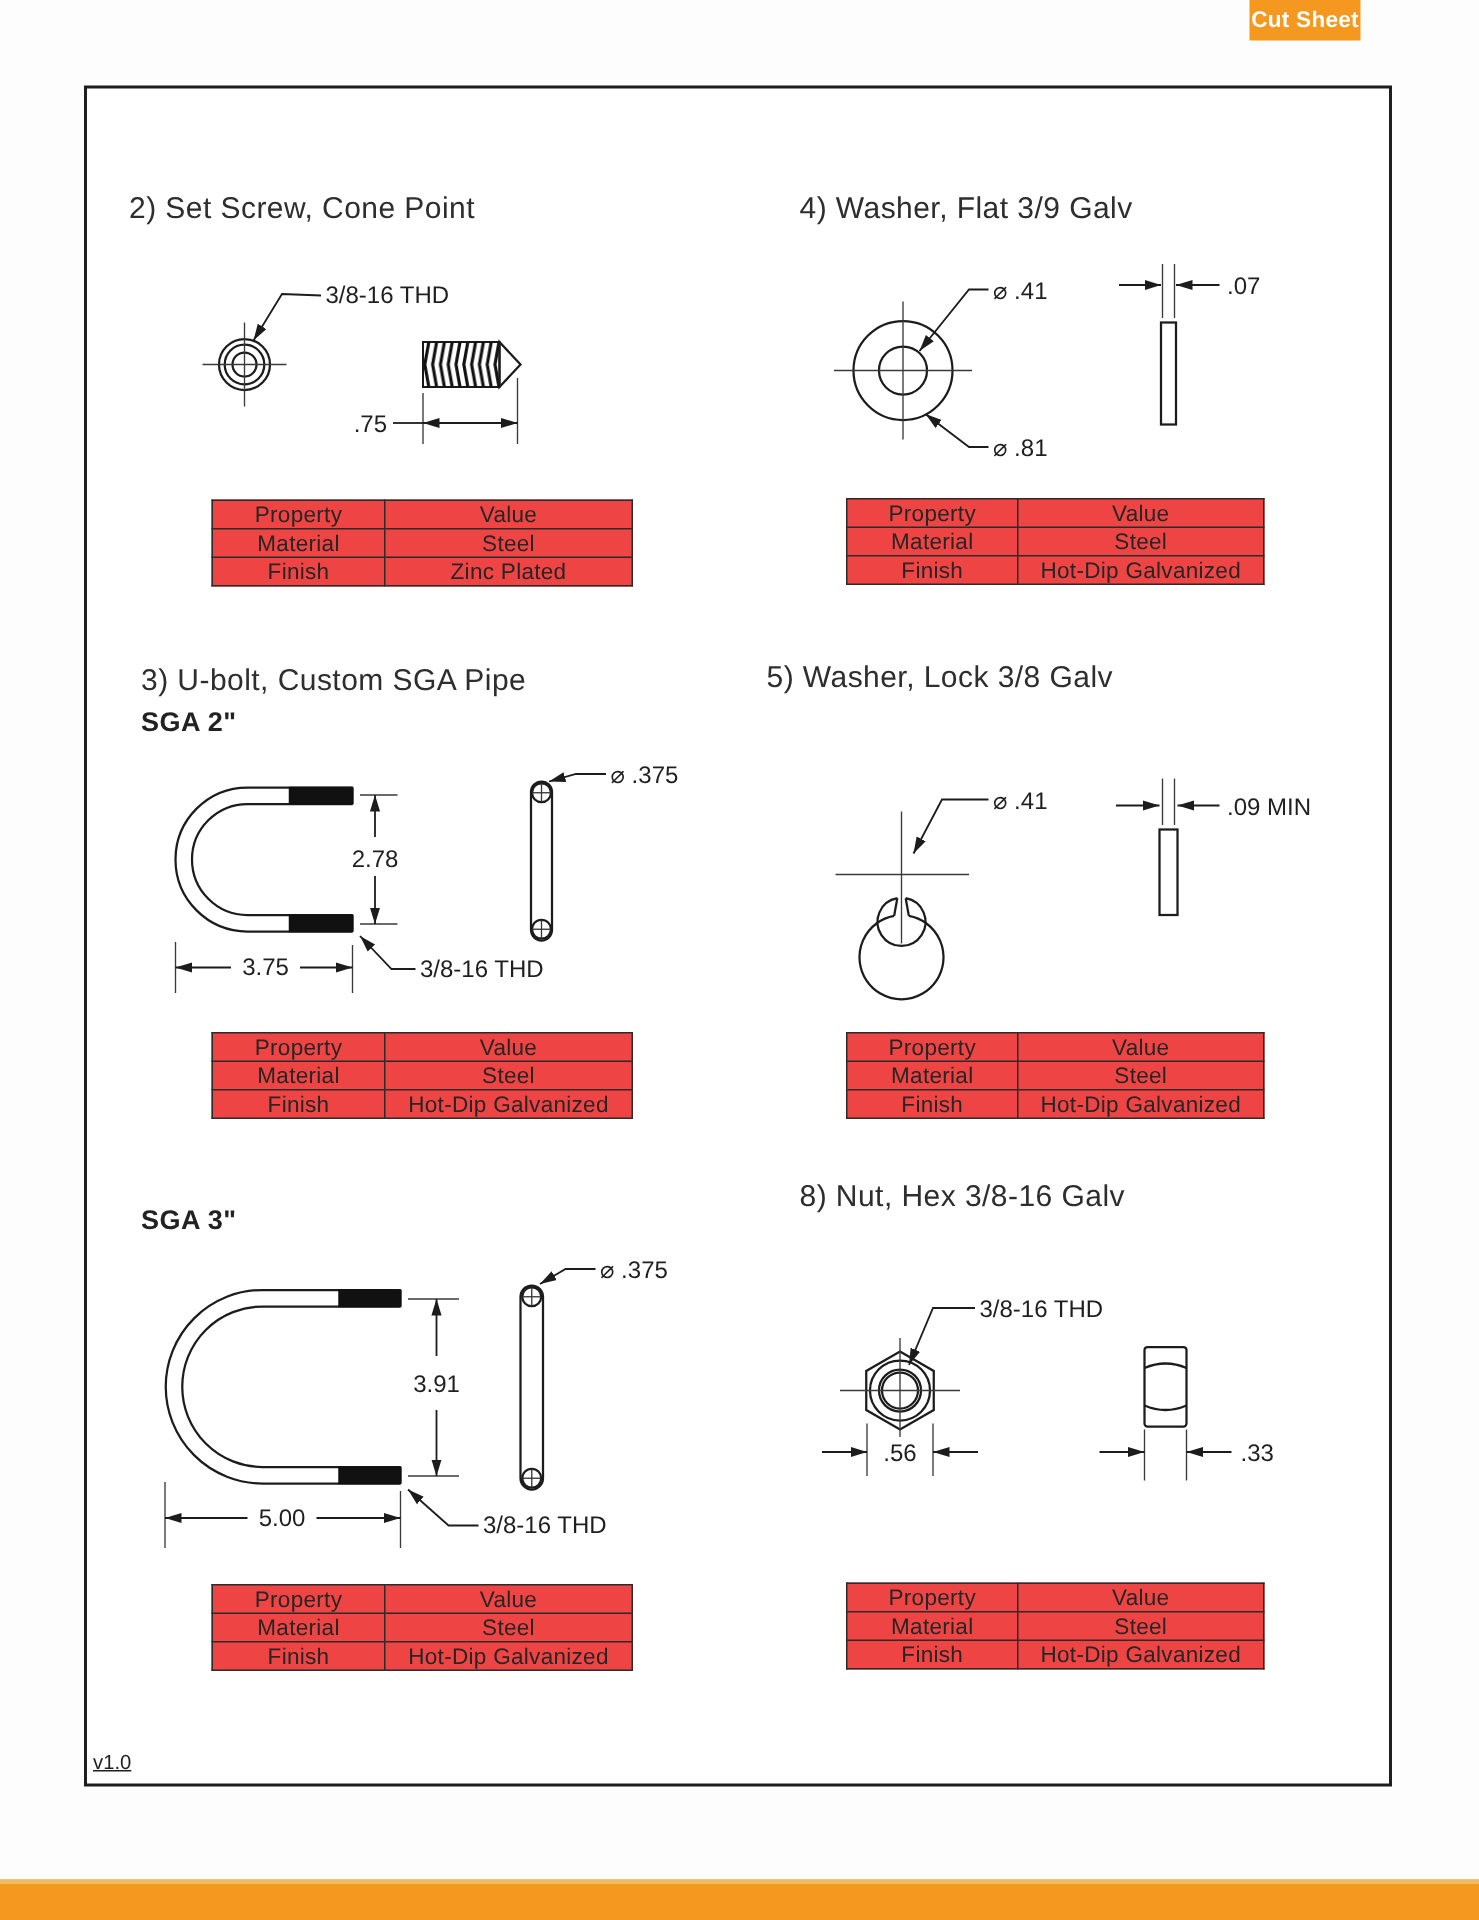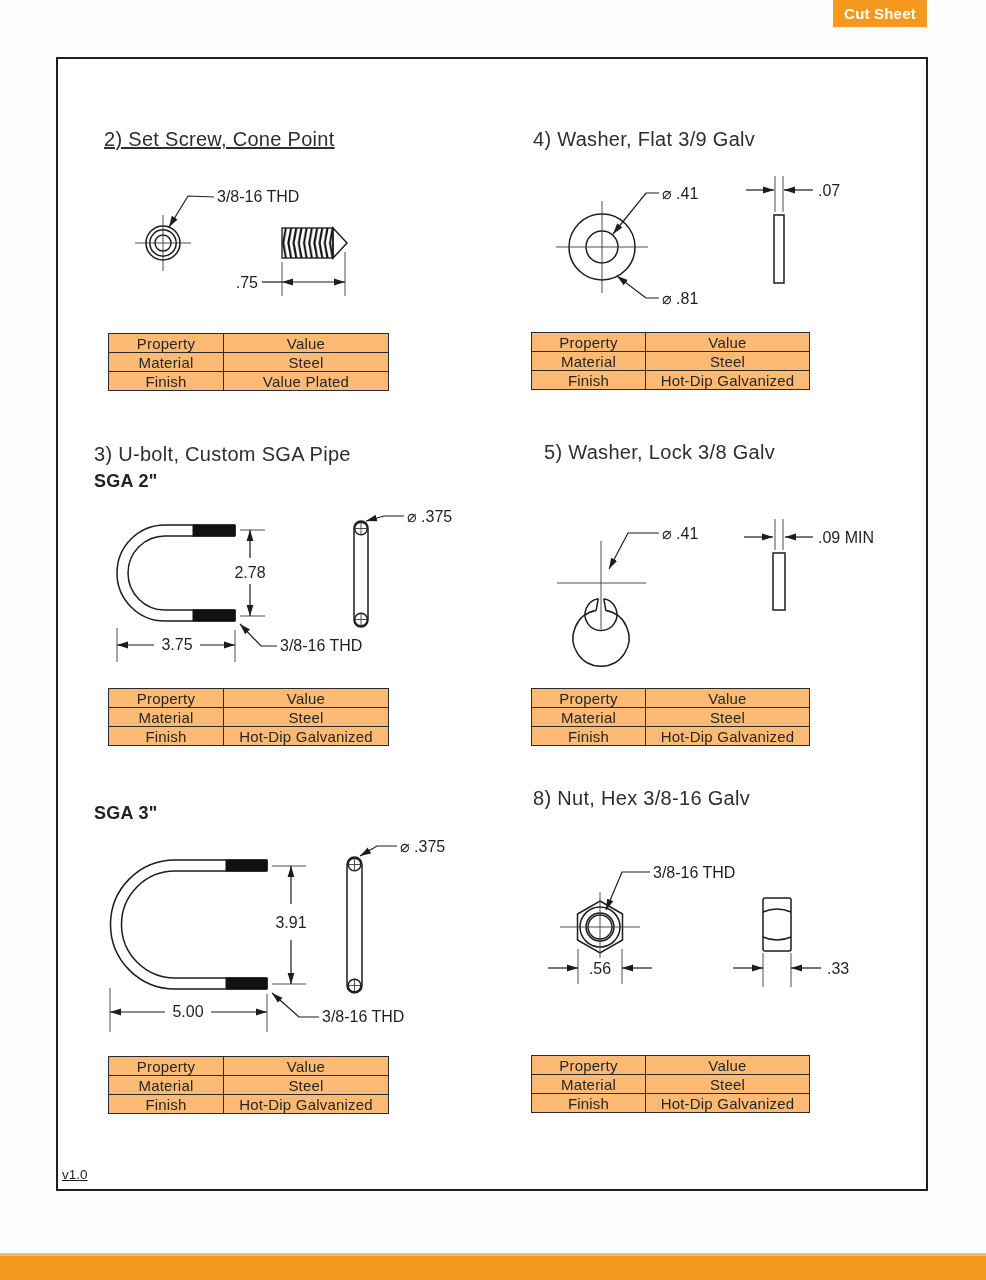--- a/index.html
+++ b/index.html
@@ -2,21 +2,21 @@
 <html><head>
 <meta charset="utf-8">
 <style>
   html,body{margin:0;padding:0;}
   body{
     width:986px;height:1280px;position:relative;background:#fdfdfd;
     font-family:"Liberation Sans","DejaVu Sans",sans-serif;color:#2a2a2a;
     overflow:hidden;
   }
   .banner-tab{
-    position:absolute;left:833px;top:0;width:94px;height:27px;
+    position:absolute;left:833px;top:0;width:74px;height:27px;
     background:#F49820;color:#fff;font-weight:bold;font-size:15px;
     display:flex;align-items:center;justify-content:center;letter-spacing:.2px;
   }
   .bottom-bar{
     position:absolute;left:0;top:1253px;width:986px;height:27px;
     background:#F49820;border-top:3px solid #f0bc63;box-sizing:border-box;
   }
   .sheet-border{
     position:absolute;left:56px;top:57px;width:872px;height:1134px;
     border:2px solid #1f1f1f;box-sizing:border-box;background:#fff;
@@ -24,21 +24,21 @@
   .sec-title{
     position:absolute;font-size:20px;color:#2e2e2e;letter-spacing:.3px;white-space:nowrap;
   }
   .sub-title{
     position:absolute;font-size:18px;font-weight:bold;color:#222;letter-spacing:.3px;white-space:nowrap;
   }
   .version{
     position:absolute;left:62px;top:1167px;font-size:13.5px;color:#1f1f1f;text-decoration:underline;
   }
   table.ptable{
-    position:absolute;border-collapse:collapse;table-layout:fixed;background:#fdba74;
+    position:absolute;border-collapse:collapse;table-layout:fixed;background:#ef4444;margin-left:33px;
   }
   table.ptable td{
     border:1.6px solid #2b2b2b;text-align:center;vertical-align:middle;
     font-size:15px;color:#262626;height:18px;padding:0 2px;letter-spacing:.2px;
     overflow:hidden;white-space:nowrap;
   }
   svg.drawings{position:absolute;left:0;top:0;}
   svg .ln{stroke:#1c1c1c;stroke-width:1.5;fill:none;}
   svg .thin{stroke:#3a3a3a;stroke-width:0.9;fill:none;}
   svg .dim{stroke:#1c1c1c;stroke-width:1.2;fill:none;}
@@ -192,45 +192,45 @@
     <path class="ln" d="M763,912 Q777,906 791,912" stroke-width="1.2"></path>
     <path class="ln" d="M763,937 Q777,943 791,937" stroke-width="1.2"></path>
     <line class="thin" x1="763" y1="953" x2="763" y2="987"></line>
     <line class="thin" x1="791" y1="953" x2="791" y2="987"></line>
     <line class="dim" x1="733" y1="968" x2="763" y2="968" marker-end="url(#arr)"></line>
     <line class="dim" x1="821" y1="968" x2="791" y2="968" marker-end="url(#arr)"></line>
     <text x="827" y="974">.33</text>
   </g>
 </svg>
 
-<div class="sec-title" style="left:104px;top:128px;text-decoration:underline;">2) Set Screw, Cone Point</div>
+<div class="sec-title" style="left:86px;top:128px;">2) Set Screw, Cone Point</div>
 <div class="sec-title" style="left:533px;top:128px;">4) Washer, Flat 3/9 Galv</div>
 <div class="sec-title" style="left:94px;top:443px;text-align:center;">3) U-bolt, Custom SGA Pipe</div>
 <div class="sub-title" style="left:94px;top:471px;">SGA 2"</div>
-<div class="sec-title" style="left:544px;top:441px;">5) Washer, Lock 3/8 Galv</div>
+<div class="sec-title" style="left:511px;top:441px;">5) Washer, Lock 3/8 Galv</div>
 <div class="sub-title" style="left:94px;top:803px;">SGA 3"</div>
 <div class="sec-title" style="left:533px;top:787px;">8) Nut, Hex 3/8-16 Galv</div>
 
 <table class="ptable" style="left:108px;top:333px;width:280px;">
   <colgroup>
       <col style="width:115px">
       <col style="width:165px">
     </colgroup>
   <tbody>
       <tr>
     <td>Property</td>
     <td>Value</td>
   </tr>
   <tr>
     <td>Material</td>
     <td>Steel</td>
   </tr>
   <tr>
     <td>Finish</td>
-    <td>Value Plated</td>
+    <td>Zinc Plated</td>
   </tr>
 </tbody>
   </table>
 
 <table class="ptable" style="left:531px;top:332px;width:278px;">
   <colgroup>
       <col style="width:114px">
       <col style="width:164px">
     </colgroup>
   <tbody>

